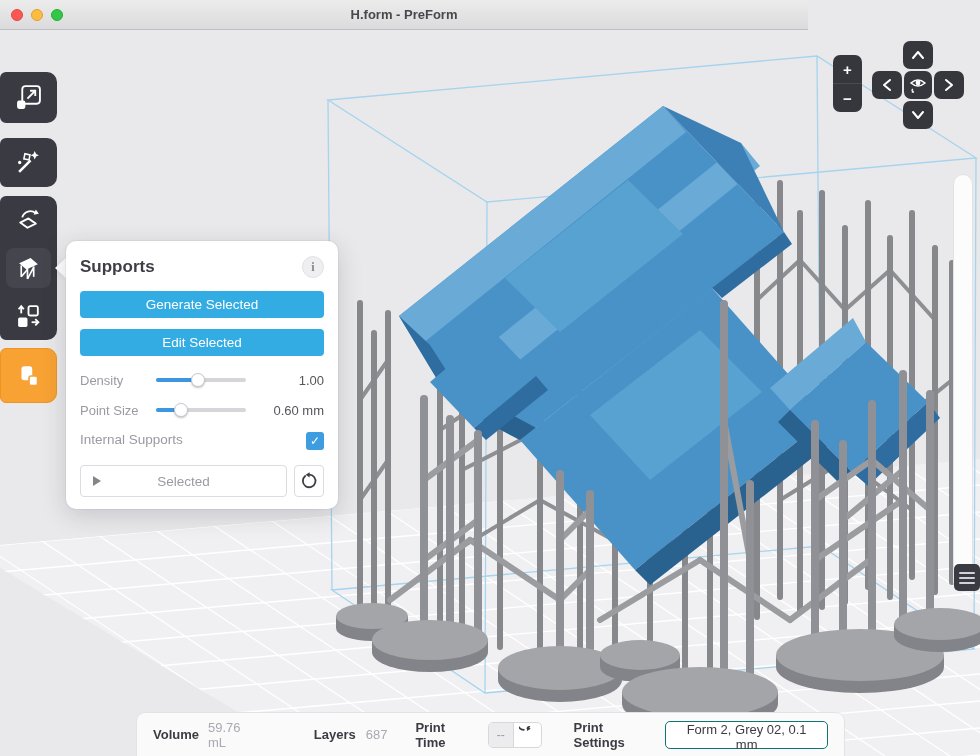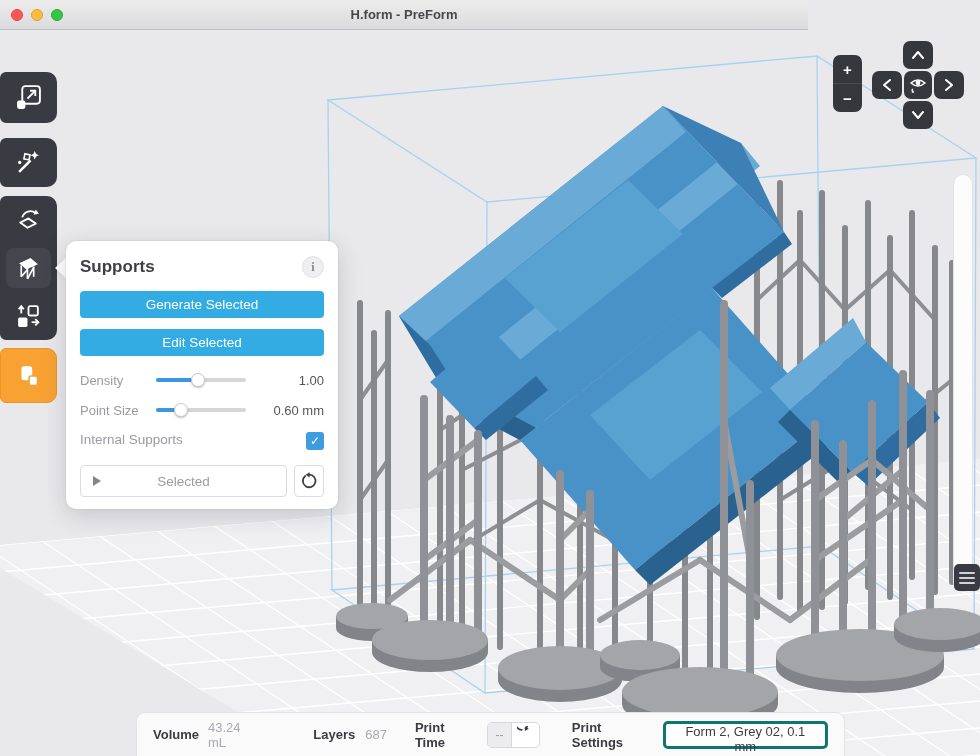--- a/index.html
+++ b/index.html
@@ -85,21 +85,21 @@
   
   .statusbar{position:absolute;left:136px;top:712px;width:709px;height:44px;background:#FAFAFB;
     border:1px solid #E3E3E7;border-bottom:none;border-radius:9px 9px 0 0;
     display:flex;align-items:center;padding:0 16px;}
   .sb-label{font-size:13px;font-weight:700;color:#3B3B42;}
   .sb-value{font-size:13px;color:#A9A9B1;}
   .seg{height:26px;border:1px solid #D8D8DC;border-radius:5px;display:flex;overflow:hidden;background:#fff;}
   .seg-left{width:26px;background:#ECECEF;border-right:1px solid #D8D8DC;display:flex;
     align-items:center;justify-content:center;font-size:12px;color:#9A9AA2;cursor:pointer;}
   .seg-right{width:28px;display:flex;align-items:center;justify-content:center;cursor:pointer;}
-  .settings-btn{height:28px;border:3px solid #0f766e;border-radius:5px;background:#fff;
+  .settings-btn{height:28px;border:1px solid #0f766e;border-radius:5px;background:#fff;
     font-size:13px;color:#3B3B42;font-family:inherit;padding:0 11px;cursor:pointer;}
 </style>
 </head>
 <body>
 
 <div class="canvas">
   <svg class="scene" width="980" height="726" viewBox="0 0 980 726">
     <defs>
       <clipPath id="floorClip">
           <polygon points="0,515 980,429 980,726 310,726 0,538"></polygon>
@@ -429,21 +429,21 @@
 
   <div class="layer-track" style="top:144px;"></div>
   <div class="layer-btn" style="top:534px;">
     <span></span>
       <span></span>
       <span></span>
   </div>
 
   <div class="statusbar" style="top:682px;">
     <span class="sb-label">Volume</span>
-    <span class="sb-value" style="margin-left:9px;">43.24 mL</span>
+    <span class="sb-value" style="margin-left:9px;">59.76 mL</span>
     <span class="sb-label" style="margin-left:54px;">Layers</span>
     <span class="sb-value" style="margin-left:10px;">687</span>
     <span class="sb-label" style="margin-left:28px;">Print Time</span>
     <span class="seg" style="margin-left:12px;">
       <span class="seg-left">--</span>
       <span class="seg-right">
         <svg width="17" height="17" viewBox="0 0 18 18">
           <path d="M12.8,4.0 A6.3,6.3 0 1 0 9,2.6" fill="none" stroke="#3B3B42" stroke-width="1.8" stroke-linecap="round" transform="scale(-1,1) translate(-18,0)"></path>
           <polygon points="8.4,0.2 12.4,2.8 8.4,5.4" fill="#3B3B42"></polygon>
         </svg>

